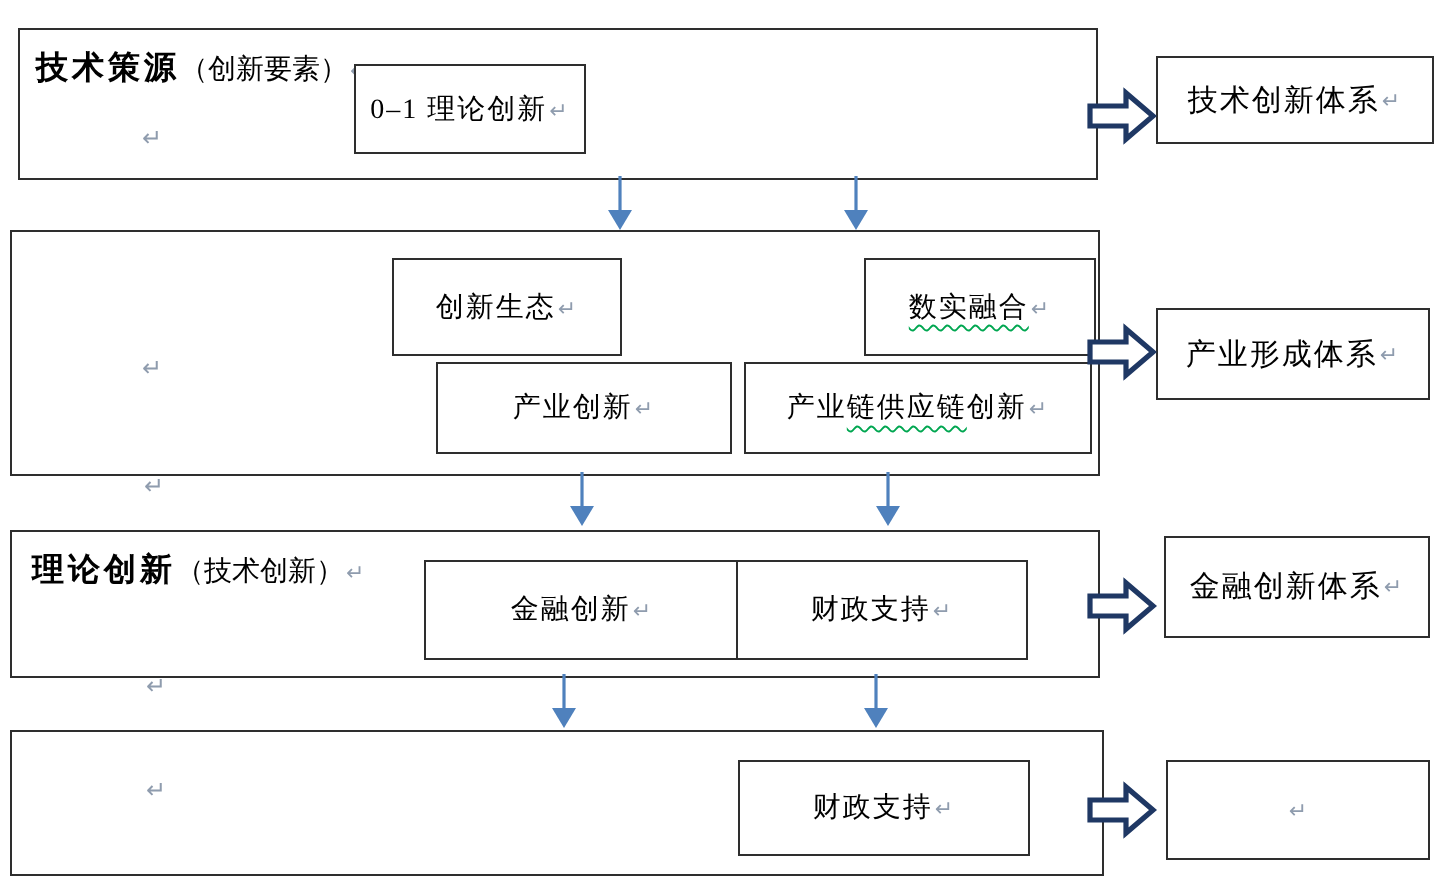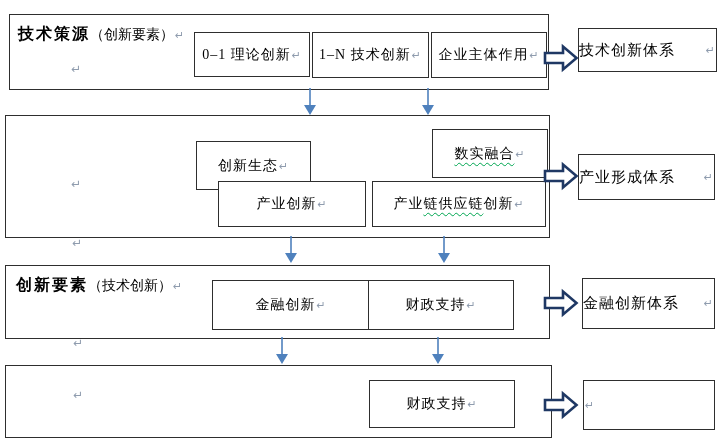--- a/index.html
+++ b/index.html
@@ -7,21 +7,21 @@
     --squiggle:#00a650; --pmark:#8f9cae; --bg:#ffffff; --txt:#000000;
   }
   html,body{margin:0;padding:0;background:#fff;}
   body{font-family:"Liberation Serif","DejaVu Serif",serif;}
   .page{position:relative;width:721px;height:442px;background:var(--bg);overflow:hidden;}
   .outer{position:absolute;border:1px solid var(--border);background:transparent;}
   .fbox{position:absolute;border:1px solid var(--border);background:#fff;display:flex;
         align-items:center;justify-content:center;font-size:14px;color:var(--txt);
         letter-spacing:1px;white-space:nowrap;}
   .rbox{position:absolute;border:1px solid var(--border);background:#fff;display:flex;
-        align-items:center;justify-content:space-between;font-size:15px;color:var(--txt);
+        align-items:center;justify-content:center;font-size:15px;color:var(--txt);
         letter-spacing:1px;white-space:nowrap;}
   .row-label{position:absolute;font-size:14px;color:var(--txt);white-space:nowrap;}
   .row-label b{font-size:16px;font-weight:bold;letter-spacing:2px;}
   .pilcrow{color:var(--pmark);font-size:11px;margin-left:1px;
            font-family:"DejaVu Sans","Liberation Sans",sans-serif;}
   .float-mark{position:absolute;color:var(--pmark);font-size:12px;
            font-family:"DejaVu Sans","Liberation Sans",sans-serif;}
   .wavy{text-decoration-line:underline;text-decoration-style:wavy;
         text-decoration-color:var(--squiggle);text-decoration-thickness:1px;
         text-underline-offset:4px;}
@@ -34,33 +34,27 @@
 <body>
 
 <div class="page">
 
   <div class="outer" style="left:9px;top:14px;width:538px;height:74px"></div>
   <div class="outer" style="left:5px;top:115px;width:543px;height:121px"></div>
   <div class="outer" style="left:5px;top:265px;width:543px;height:72px"></div>
   <div class="outer" style="left:5px;top:365px;width:545px;height:71px"></div>
 
   <div class="row-label" style="left:18px;top:24px"><b>技术策源</b><span>（创新要素）</span><span class="pilcrow">↵</span></div>
-  <div class="row-label" style="left:16px;top:275px"><b>创新要素</b><span>（技术创新）</span><span class="pilcrow">↵</span></div>
+  <div class="row-label" style="left:16px;top:275px"><b>理论创新</b><span>（技术创新）</span><span class="pilcrow">↵</span></div>
 
-  <div class="fbox" style="left:194px;top:32px;width:114px;height:43px">
+  <div class="fbox" style="left:177px;top:32px;width:114px;height:43px">
       <span><span>0–1 理论创新</span><span class="wavy"></span><span></span><span class="pilcrow">↵</span></span>
     </div>
-  <div class="fbox" style="left:312px;top:32px;width:115px;height:44px">
-      <span><span>1–N 技术创新</span><span class="wavy"></span><span></span><span class="pilcrow">↵</span></span>
-    </div>
-  <div class="fbox" style="left:431px;top:32px;width:114px;height:44px">
-      <span><span>企业主体作用</span><span class="wavy"></span><span></span><span class="pilcrow">↵</span></span>
-    </div>
 
-  <div class="fbox" style="left:196px;top:141px;width:113px;height:47px">
+  <div class="fbox" style="left:196px;top:129px;width:113px;height:47px">
       <span><span>创新生态</span><span class="wavy"></span><span></span><span class="pilcrow">↵</span></span>
     </div>
   <div class="fbox" style="left:218px;top:181px;width:146px;height:44px">
       <span><span>产业创新</span><span class="wavy"></span><span></span><span class="pilcrow">↵</span></span>
     </div>
   <div class="fbox" style="left:432px;top:129px;width:114px;height:47px">
       <span><span></span><span class="wavy">数实融合</span><span></span><span class="pilcrow">↵</span></span>
     </div>
   <div class="fbox" style="left:372px;top:181px;width:172px;height:44px">
       <span><span>产业</span><span class="wavy">链供应链</span><span>创新</span><span class="pilcrow">↵</span></span>
@@ -78,21 +72,21 @@
     </div>
 
   <div class="rbox" style="left:578px;top:28px;width:137px;height:42px">
       <span>技术创新体系</span>
       <span class="pilcrow">↵</span>
     </div>
   <div class="rbox" style="left:578px;top:154px;width:135px;height:44px">
       <span>产业形成体系</span>
       <span class="pilcrow">↵</span>
     </div>
-  <div class="rbox" style="left:582px;top:278px;width:131px;height:49px">
+  <div class="rbox" style="left:582px;top:268px;width:131px;height:49px">
       <span>金融创新体系</span>
       <span class="pilcrow">↵</span>
     </div>
   <div class="rbox" style="left:583px;top:380px;width:130px;height:48px">
       <span class="pilcrow">↵</span>
     </div>
 
   <div class="barrow" style="left:543px;top:43px"><svg width="37" height="30" viewBox="0 0 37 30">
         <polygon class="bpoly" points="2,10 20,10 20,3.5 33.5,15 20,26.5 20,20 2,20"></polygon>
       </svg></div>

